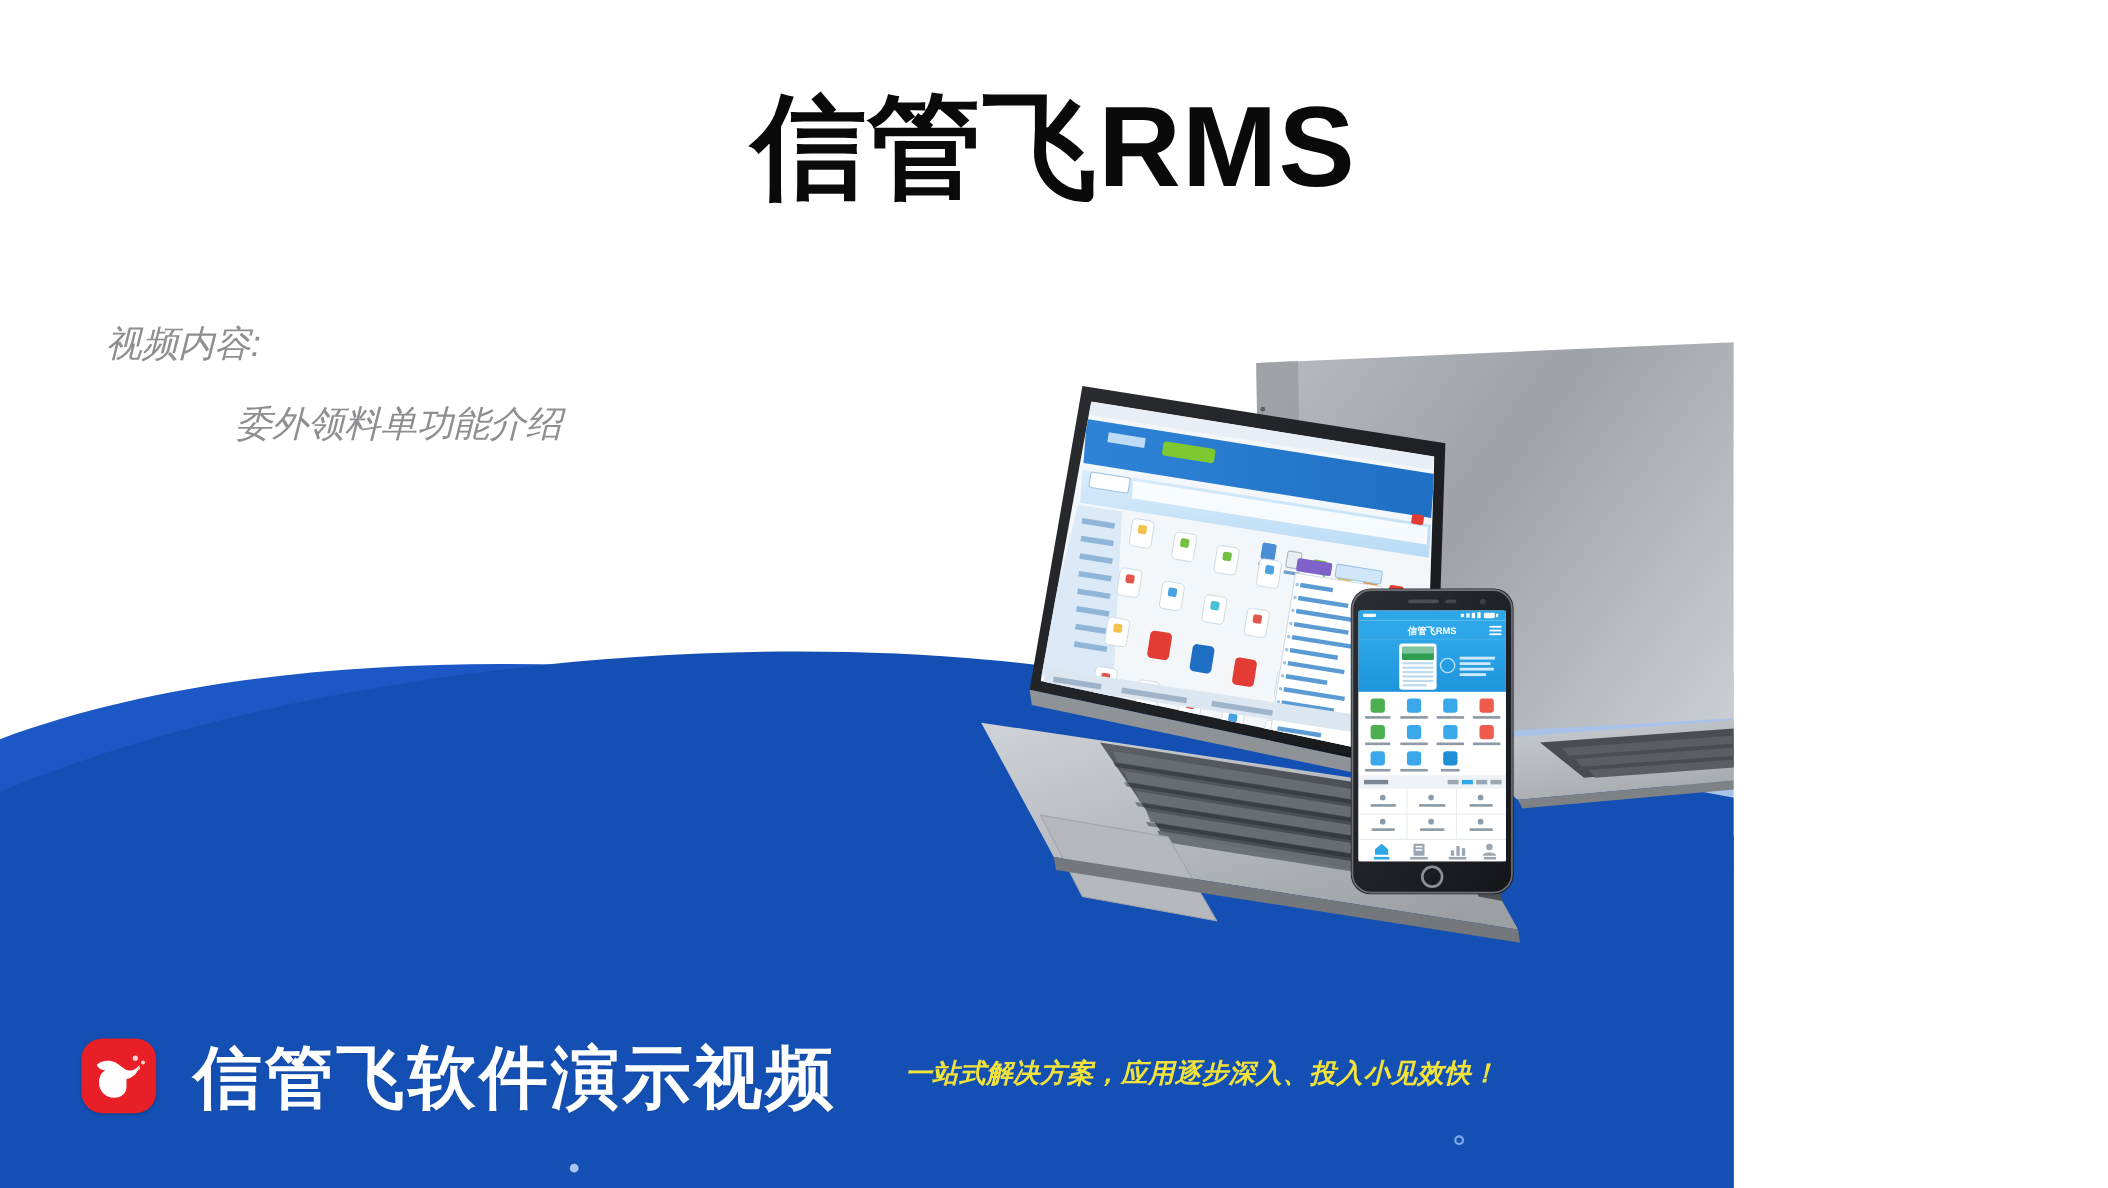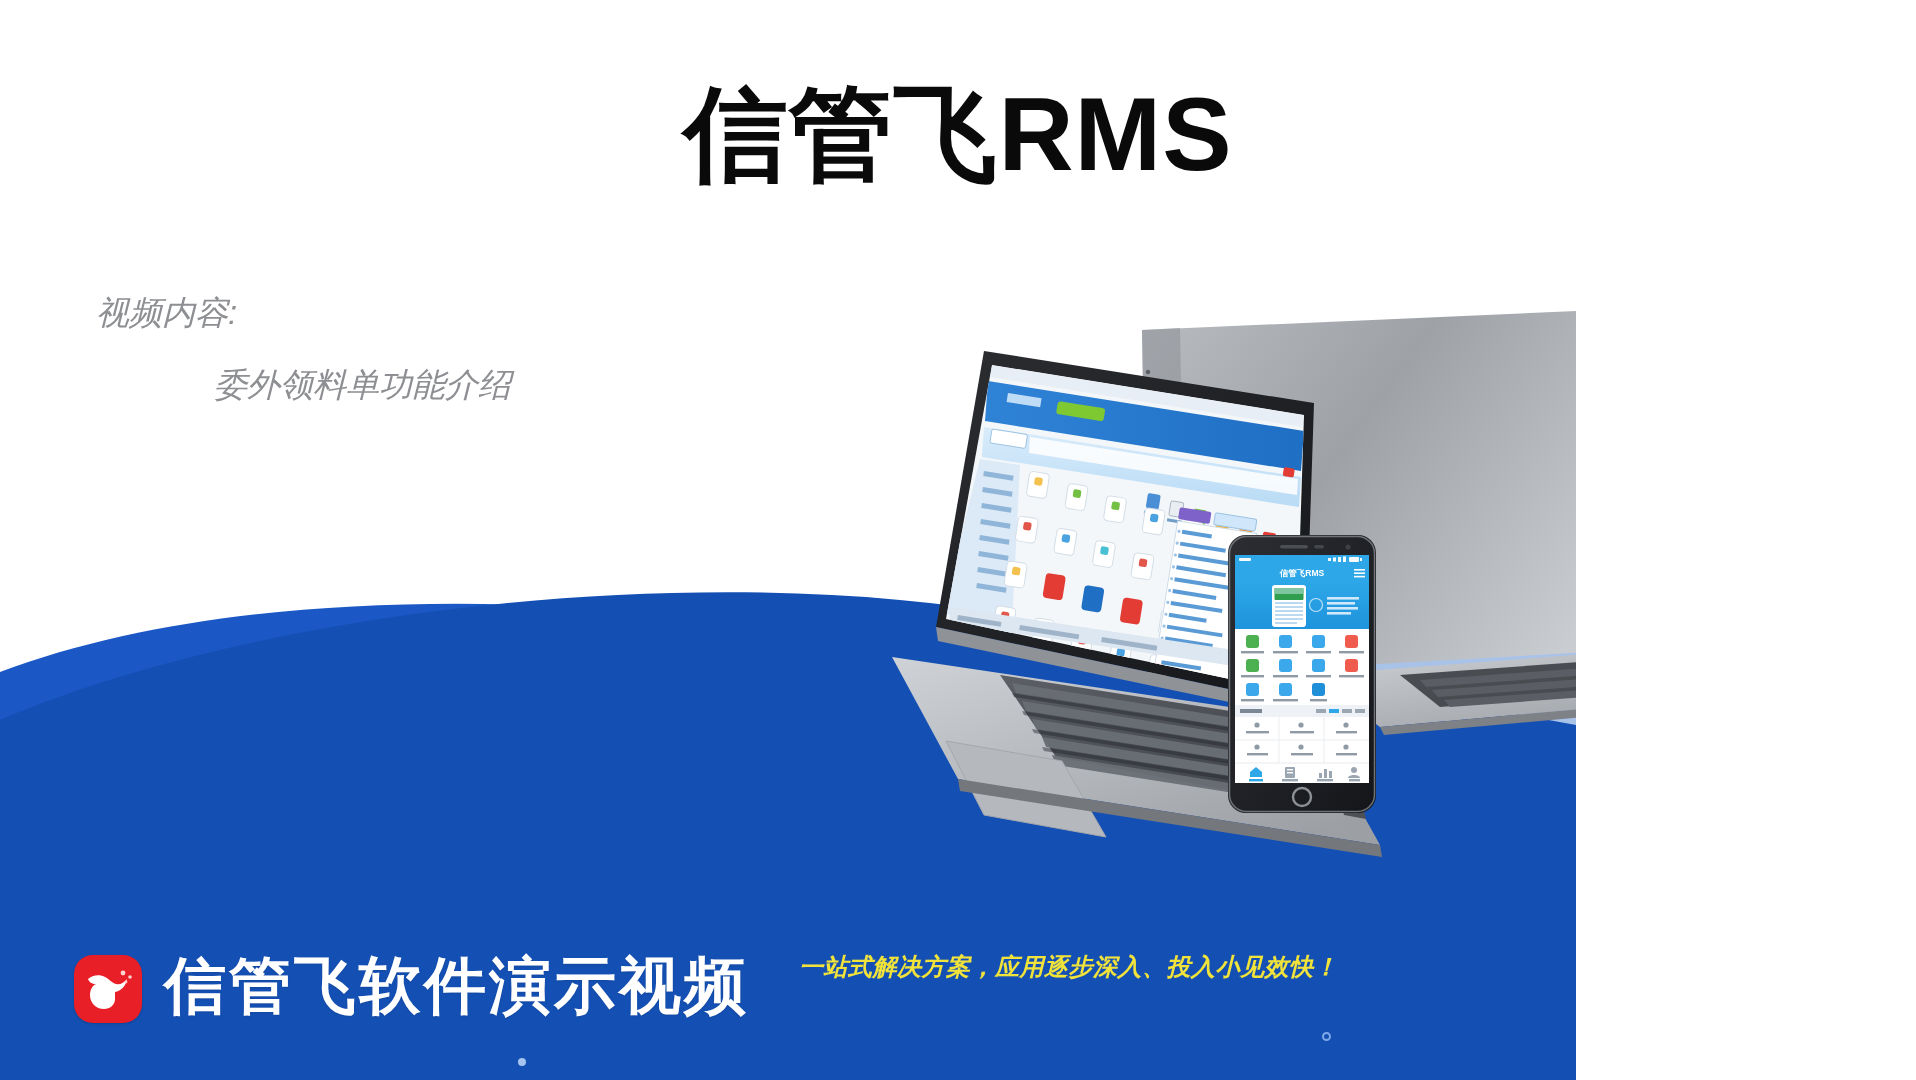--- a/index.html
+++ b/index.html
@@ -61,24 +61,24 @@
     top: 375px;
     width: 1036px;
     height: 560px;
   }
   #devices svg { display: block; width: 1036px; height: 560px; overflow: visible; }
 
   
   #footer-brand {
     position: absolute;
     left: 74px;
-    bottom: 51px;
+    bottom: 62px;
     display: flex;
-    align-items: flex-start;
-    gap: 22px;
+    align-items: center;
+    gap: 34px;
   }
   #brand-logo {
     width: 68px; height: 68px;
     border-radius: 19px;
     background: #e81f26;
     position: relative;
     flex: 0 0 auto;
     margin-bottom: 6px;
     box-shadow: 0 1px 3px rgba(0,0,0,.18);
   }

